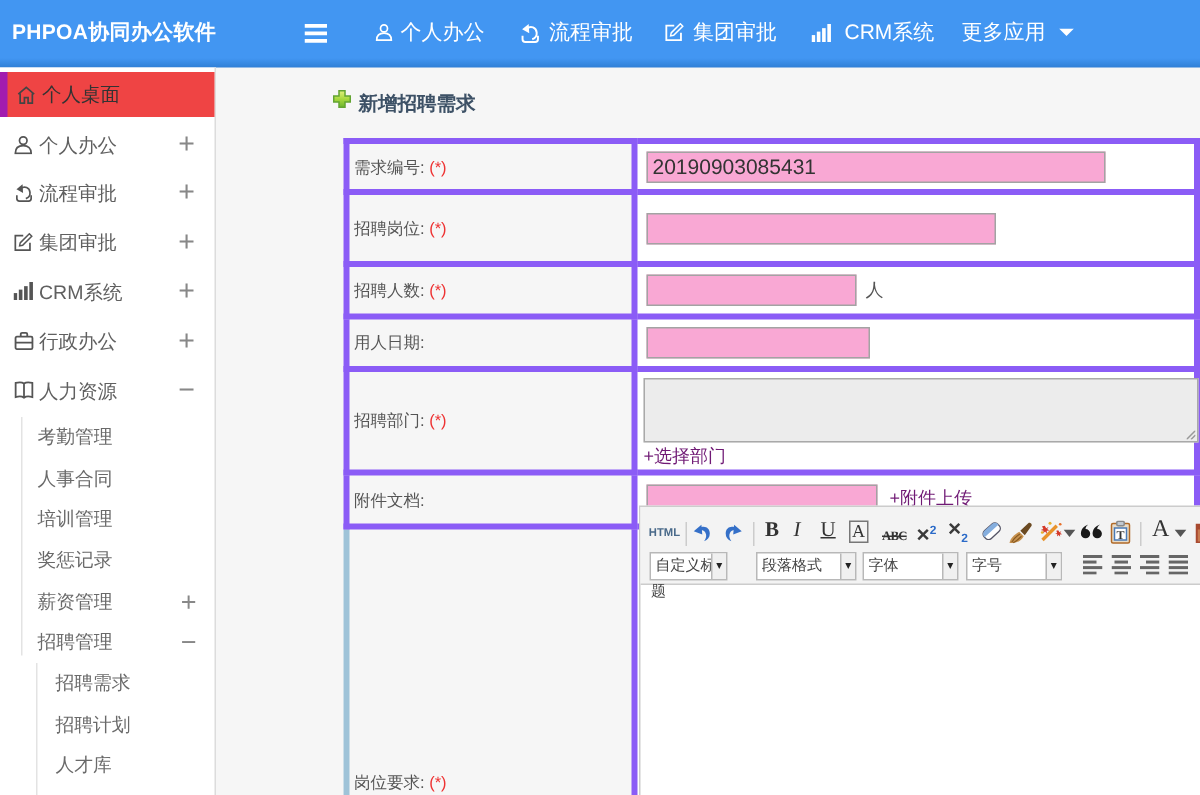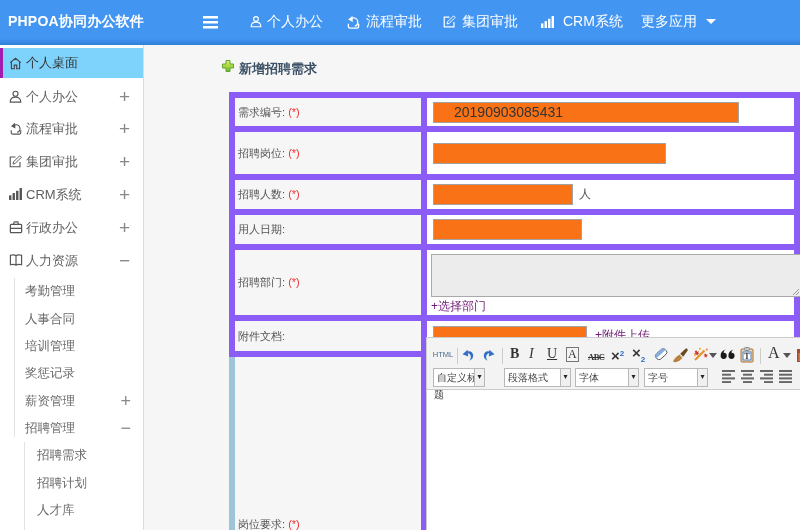--- a/index.html
+++ b/index.html
@@ -12,49 +12,49 @@
 .nav { position:absolute; top:0; height:42px; line-height:42px; color:#fff;
   font-size:14px; }
 .navicon { position:absolute; top:15px; }
 #sidebar { position:absolute; left:0; top:45px; width:144px; height:485px;
   background:#fff; border-right:1px solid #dcdcdc; }
 .m1 { position:absolute; left:0; width:143px; height:33px; line-height:33px;
   font-size:13px; color:#606060; }
 .m1 .txt { position:absolute; left:26px; top:0; }
 .m1 .pm { position:absolute; right:13px; top:0; color:#888; font-size:19px; font-weight:400; }
 .m1 svg { position:absolute; left:9px; top:10px; }
-.m1.active { background:#7dd3fc; border-left:3px solid #a21caf; height:30px;
+.m1.active { background:#ef4444; border-left:5px solid #a21caf; height:30px;
   line-height:30px; }
 .m1.active .txt { left:23px; color:#333; }
 .m1.active svg { left:6px; top:9px; }
 .m2 { position:absolute; left:0; width:143px; height:27px; line-height:27px;
   font-size:12.5px; color:#6a6a6a; }
 .m2 .txt { position:absolute; left:25px; }
 .m2 .pm { position:absolute; right:12px; color:#888; font-size:18px; }
 #l2line { position:absolute; left:14px; top:233px; width:1px; height:159px;
   background:#e3e3e3; }
 #l3line { position:absolute; left:24px; top:397px; width:1px; height:88px;
   background:#e3e3e3; }
 .m3 .txt { left:37px; }
 #title { position:absolute; left:239px; top:60px; font-size:13px;
   font-weight:bold; color:#3d5166; }
 #plus { position:absolute; left:222px; top:60px; }
 
 #ftable { position:absolute; left:229px; top:92px; width:571px;
   border-collapse:collapse; table-layout:fixed; background:#fff;
   font-size:12px; color:#555; }
 #ftable td.lab { font-size:11px; }
-#ftable td { border:6px solid #8b5cf6; padding:0; }
+#ftable td { border:4px solid #8b5cf6; padding:0; }
 #ftable td.lab { background:#f6f6f6; padding-left:3px; width:192px;
   vertical-align:middle; }
 #ftable td.fld { background:#fff; padding-left:6px; vertical-align:middle; }
 .star { color:#ee3333; }
-input.tx { border:1px solid #a3a3a3; height:21px; background:#f97316;
+input.tx { border:1px solid #a3a3a3; height:21px; background:#f9a8d4;
   font-family:"Liberation Sans",sans-serif; font-size:14px; color:#333;
-  padding:0 20px; vertical-align:middle; }
+  padding:0 3px; vertical-align:middle; }
 a.blue { color:#701a75; text-decoration:none; font-size:12px; }
 #dept { width:370px; height:43px; background:#ececec; border:1px solid #a9a9a9;
   position:relative; margin-left:-2px; }
 
 #editor { position:absolute; left:426px; top:337px; width:378px; height:293px;
   border:1px solid #ccc; background:#fff; }
 #toolbar { background:#f3f3f3; border-bottom:1px solid #ccc; height:52px;
   position:relative; }
 .ti { position:absolute; font-size:14px; color:#333; line-height:15px; }
 .tserif { font-family:"Liberation Serif",serif; }
@@ -236,21 +236,21 @@
    <td class="fld"><input class="tx" style="width: 154px; height: 21px;"><a class="blue" href="#" style="margin-left:8px;">+附件上传</a></td>
       </tr>
  <tr style="height:340px;">
         <td class="lab" style="border-left-color:#9fc3d8;border-bottom-color:#9fc3d8;">岗位要求: <span class="star">(*)</span></td>
    <td class="fld" style="vertical-align:top;"></td>
       </tr>
 </tbody>
   </table>
 <div id="editor">
   <div id="toolbar">
-    <span class="ti" style="left:5px;top:9px;width:22px;text-align:center;font-size:7.5px;font-weight:normal;color:#4a6a8a;letter-spacing:-0.2px;font-family:'Liberation Sans',sans-serif;letter-spacing:0;">HTML</span>
+    <span class="ti" style="left:5px;top:9px;width:22px;text-align:center;font-size:7.5px;font-weight:bold;color:#4a6a8a;letter-spacing:-0.2px;font-family:'Liberation Sans',sans-serif;letter-spacing:0;">HTML</span>
     <div class="sep" style="left:30px;"></div>
     <svg class="ti" style="left:35px;top:11px;" width="12" height="12" viewBox="0 0 12 12">
         <path d="M0.5 5.2 L5.6 0.8 L6.2 7.4 Z" fill="#3570c8"></path>
         <path d="M3.2 3.4 C7.6 0.6 11.2 2.8 11.2 6.6 C11.2 9.2 9.8 10.9 7.4 11.8 C8.9 9.8 9.2 7.8 8.3 6.1 C7.4 4.4 5.4 3.9 3.5 4.8 Z" fill="#3570c8"></path>
       </svg>
     <svg class="ti" style="left:56px;top:11px;" width="12" height="12" viewBox="0 0 12 12">
         <g transform="scale(-1,1) translate(-12,0)">
           <path d="M0.5 5.2 L5.6 0.8 L6.2 7.4 Z" fill="#3570c8"></path>
           <path d="M3.2 3.4 C7.6 0.6 11.2 2.8 11.2 6.6 C11.2 9.2 9.8 10.9 7.4 11.8 C8.9 9.8 9.2 7.8 8.3 6.1 C7.4 4.4 5.4 3.9 3.5 4.8 Z" fill="#3570c8"></path>
         </g>

